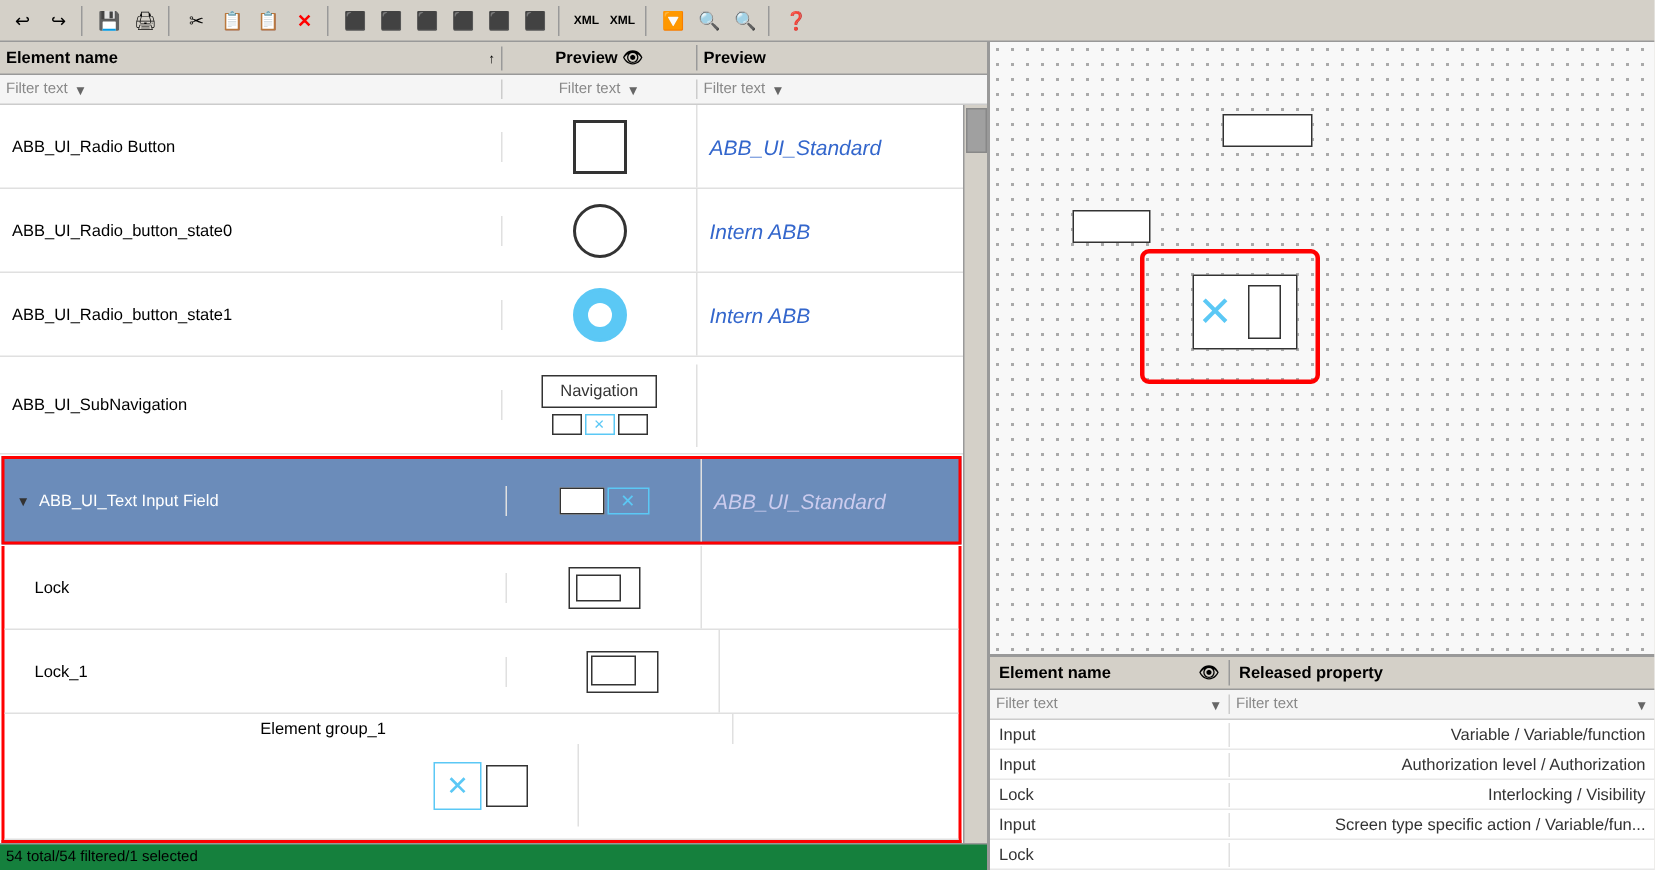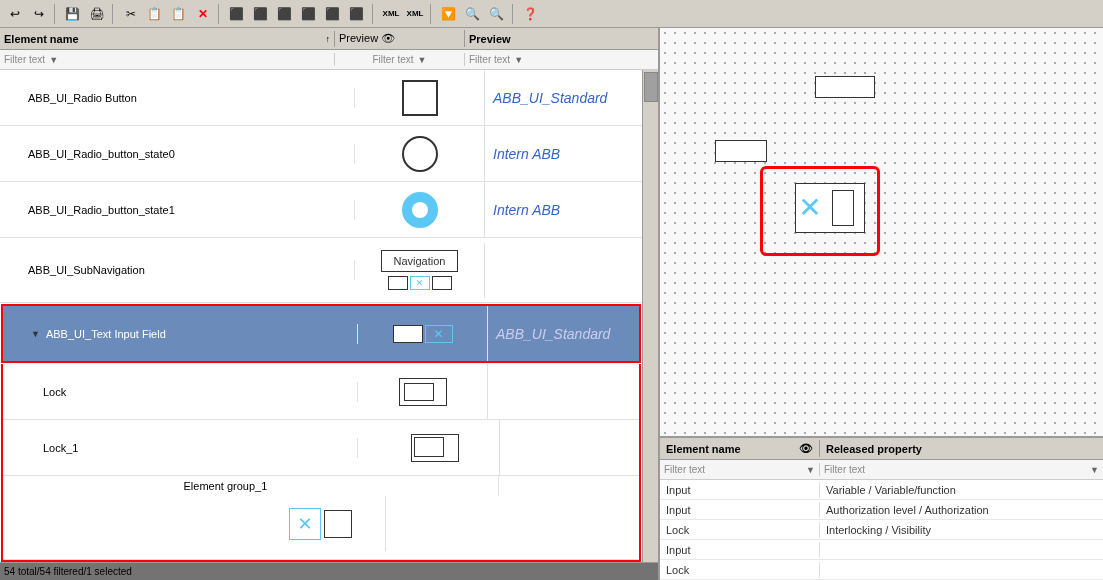--- a/index.html
+++ b/index.html
@@ -43,21 +43,21 @@
     
     .table-header {
       display: flex;
       background: #d4d0c8;
       border-bottom: 1px solid #999;
       height: 22px;
       align-items: center;
       flex-shrink: 0;
     }
     .col-name { width: 335px; padding: 2px 4px; font-weight: bold; font-size: 11px; border-right: 1px solid #999; display: flex; align-items: center; justify-content: space-between; }
-    .col-preview { width: 130px; padding: 2px 4px; font-weight: normal; font-size: 11px; border-right: 1px solid #999; text-align: left; }
+    .col-preview { width: 130px; padding: 2px 4px; font-weight: bold; font-size: 11px; border-right: 1px solid #999; text-align: center; }
     .col-category { flex: 1; padding: 2px 4px; font-weight: bold; font-size: 11px; display: flex; align-items: center; justify-content: space-between; }
 
     
     .filter-row {
       display: flex;
       background: #f5f5f5;
       border-bottom: 1px solid #ccc;
       height: 20px;
       align-items: center;
       flex-shrink: 0;
@@ -74,38 +74,38 @@
       overflow-y: auto;
       position: relative;
     }
     .table-row {
       display: flex;
       border-bottom: 1px solid #e0e0e0;
       min-height: 55px;
       align-items: center;
     }
     .table-row.selected { background: #6b8cba; color: #fff; }
-    .row-name { width: 335px; padding: 4px 8px; border-right: 1px solid #e0e0e0; font-size: 11px; display: flex; align-items: center; gap: 4px; margin-left: 20px; }
+    .row-name { width: 335px; padding: 4px 8px; border-right: 1px solid #e0e0e0; font-size: 11px; display: flex; align-items: center; gap: 4px; }
     .row-preview { width: 130px; border-right: 1px solid #e0e0e0; display: flex; align-items: center; justify-content: center; padding: 4px; min-height: 55px; }
     .row-category { flex: 1; padding: 4px 8px; font-size: 14px; font-style: italic; }
     .cat-text { color: #3366cc; }
     .cat-text-intern { color: #3366cc; }
     
     
     .scroll-bar {
       width: 16px;
       background: #d4d0c8;
       border-left: 1px solid #999;
       flex-shrink: 0;
     }
 
     
     .status-bar {
       height: 18px;
-      background: #737373;
+      background: #15803d;
       border-top: 1px solid #999;
       display: flex;
       align-items: center;
       padding: 0 4px;
       font-size: 10px;
       flex-shrink: 0;
     }
 
     
     #right-panel {
@@ -182,21 +182,21 @@
     }
     .props-filter-name { width: 160px; border-right: 1px solid #ccc; padding: 1px 4px; font-size: 10px; color: #888; display: flex; align-items: center; justify-content: space-between; }
     .props-filter-released { flex: 1; padding: 1px 4px; font-size: 10px; color: #888; display: flex; align-items: center; justify-content: space-between; }
     .props-row {
       display: flex;
       border-bottom: 1px solid #e8e8e8;
       min-height: 20px;
       align-items: center;
     }
     .props-row-name { width: 160px; padding: 2px 6px; border-right: 1px solid #e0e0e0; font-size: 11px; color: #333; }
-    .props-row-released { flex: 1; padding: 2px 6px; font-size: 11px; color: #333; }
+    .props-row-released { flex: 1; padding: 2px 6px; font-size: 11px; color: #333; text-align: right; }
 
     
     .preview-radio-square {
       width: 36px; height: 36px;
       border: 2px solid #333;
       background: #fff;
     }
     .preview-radio-circle-empty {
       width: 36px; height: 36px;
       border: 2px solid #333;
@@ -544,19 +544,20 @@
       <div class="props-row">
         <div class="props-row-name">Input</div>
         <div class="props-row-released">Authorization level / Authorization</div>
       </div>
       <div class="props-row">
         <div class="props-row-name">Lock</div>
         <div class="props-row-released">Interlocking / Visibility</div>
       </div>
       <div class="props-row">
         <div class="props-row-name">Input</div>
+        <div class="props-row-released">Screen type specific action / Variable/fun...</div>
       </div>
       <div class="props-row">
         <div class="props-row-name">Lock</div>
       </div>
     </div>
   </div>
 </div>
 
 </body></html>

